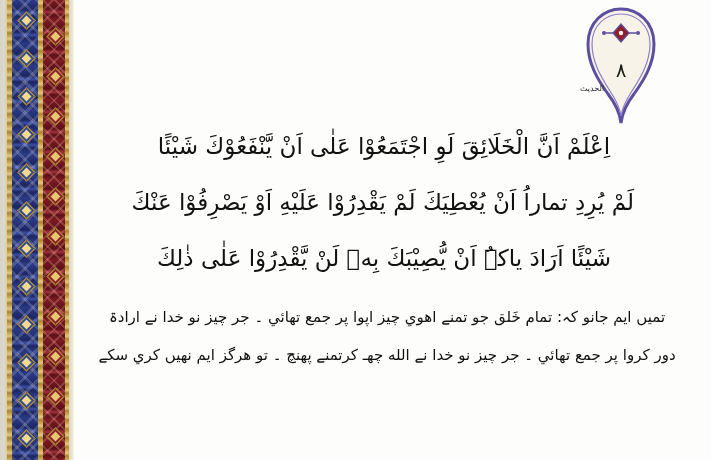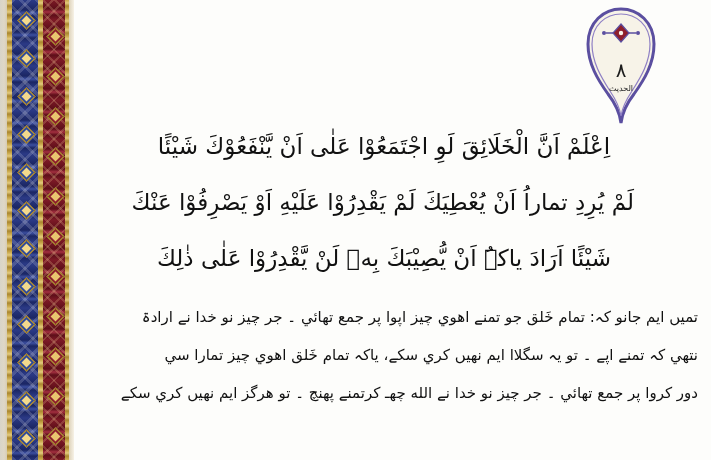--- a/index.html
+++ b/index.html
@@ -128,21 +128,20 @@
     top: 52px;
     text-align: center;
     font-family: "DejaVu Sans", sans-serif;
     font-size: 20px;
     color: #1d1d1d;
   }
   .medallion .label {
     position: absolute;
     left: 0; right: 0;
     top: 78px;
-    text-align: center;
     font-family: Liberation Serif, serif;
     font-size: 8px;
     color: #2a2a2a;
     letter-spacing: .3px;
   }
 
   
   .arabic-block {
     position: absolute;
     top: 118px;
@@ -169,20 +168,21 @@
     width: 622px;
     direction: rtl;
     text-align: right;
   }
   .urdu-line {
     font-family: "DejaVu Sans", sans-serif;
     font-size: 15px;
     line-height: 38px;
     color: #111111;
     white-space: nowrap;
+    text-align: center;
   }
 </style>
 </head>
 <body>
 
 <div id="page">
 
   <div class="border-strip">
     <div class="col col-outer-left"></div>
     <div class="col col-gold1"></div>
@@ -254,17 +254,16 @@
   </div>
 
   <div class="arabic-block">
     <div class="arabic-line">اِعْلَمْ اَنَّ الْخَلَائِقَ لَوِ اجْتَمَعُوْا عَلٰى اَنْ يَّنْفَعُوْكَ شَيْئًا</div>
     <div class="arabic-line">لَمْ يُرِدِ تماراُ اَنْ يُعْطِيَكَ لَمْ يَقْدِرُوْا عَلَيْهِ اَوْ يَصْرِفُوْا عَنْكَ</div>
     <div class="arabic-line">شَيْئًا اَرَادَ ياكہُ اَنْ يُّصِيْبَكَ بِهٖ لَنْ يَّقْدِرُوْا عَلٰى ذٰلِكَ</div>
   </div>
 
   <div class="urdu-block">
     <div class="urdu-line">تميں ايم جانو كہ: تمام خَلق جو تمنے اهوي چيز اپوا پر جمع تهائي ۔ جر چيز نو خدا نے ارادۃ</div>
-    <div class="urdu-line">نتهي كہ تمنے اپے ۔ تو يہ سگلاا ايم نهيں كري سكے، ياكہ تمام خَلق اهوي چيز تمارا سي</div>
     <div class="urdu-line">دور كروا پر جمع تهائي ۔ جر چيز نو خدا نے الله چهـ كرتمنے پهنچ ۔ تو هرگز ايم نهيں كري سكے</div>
   </div>
 
 </div>
 
 </body></html>

